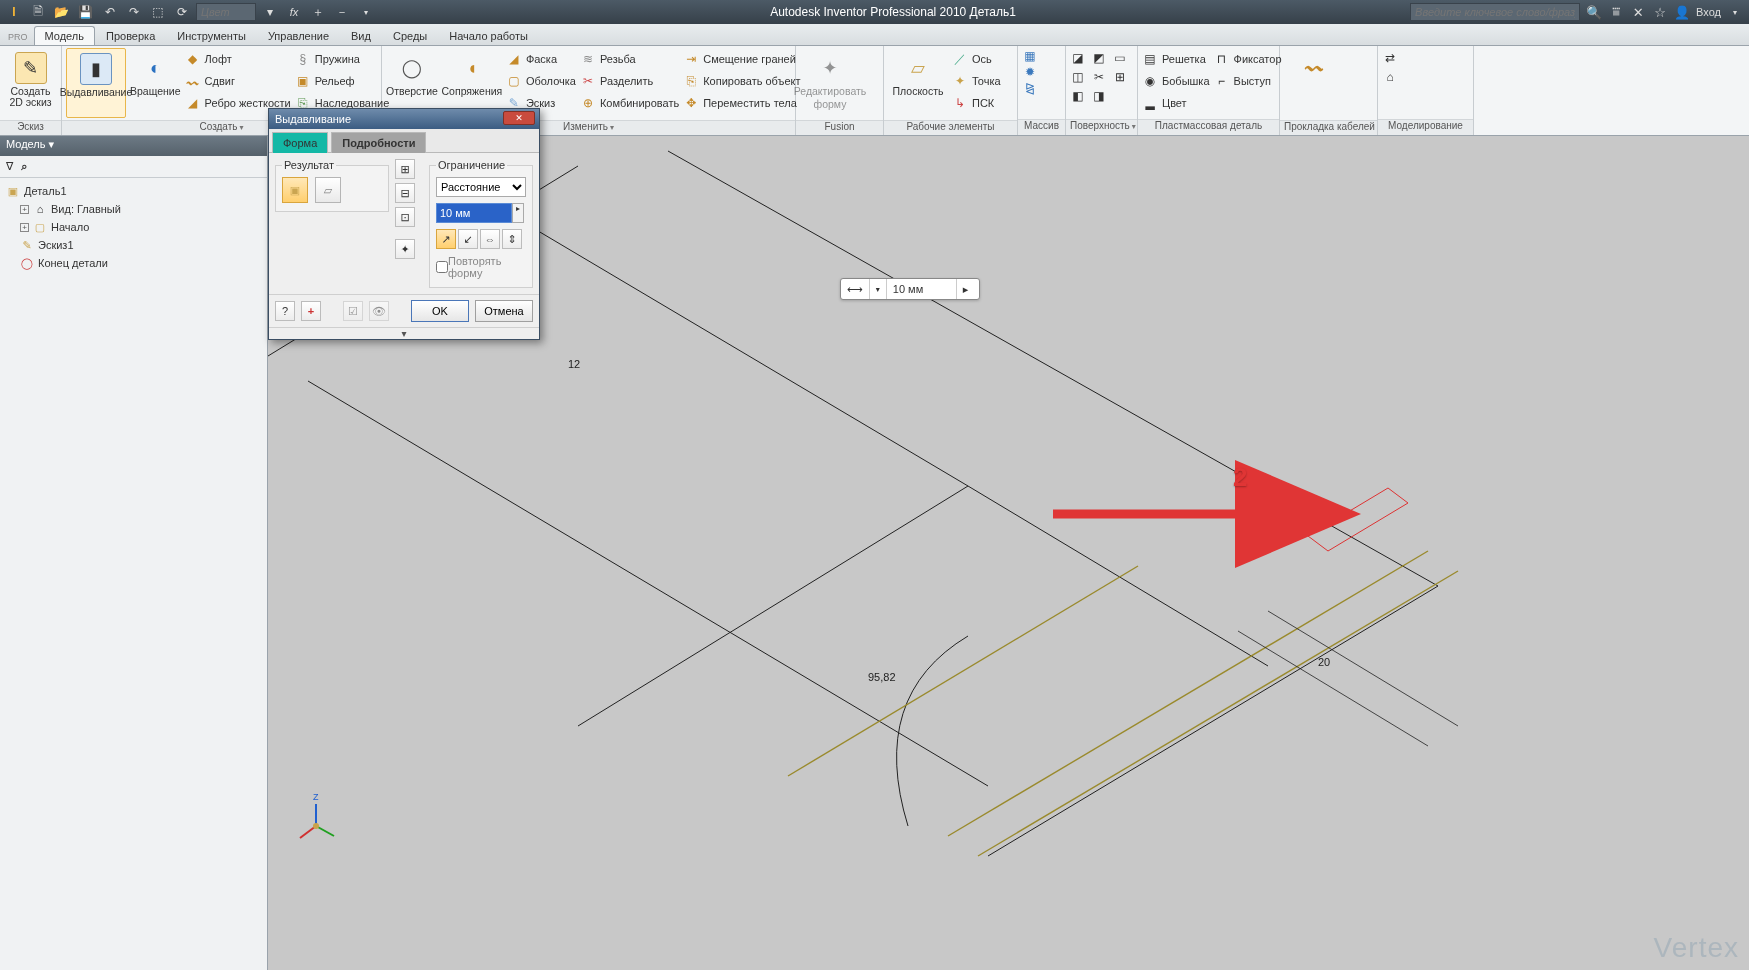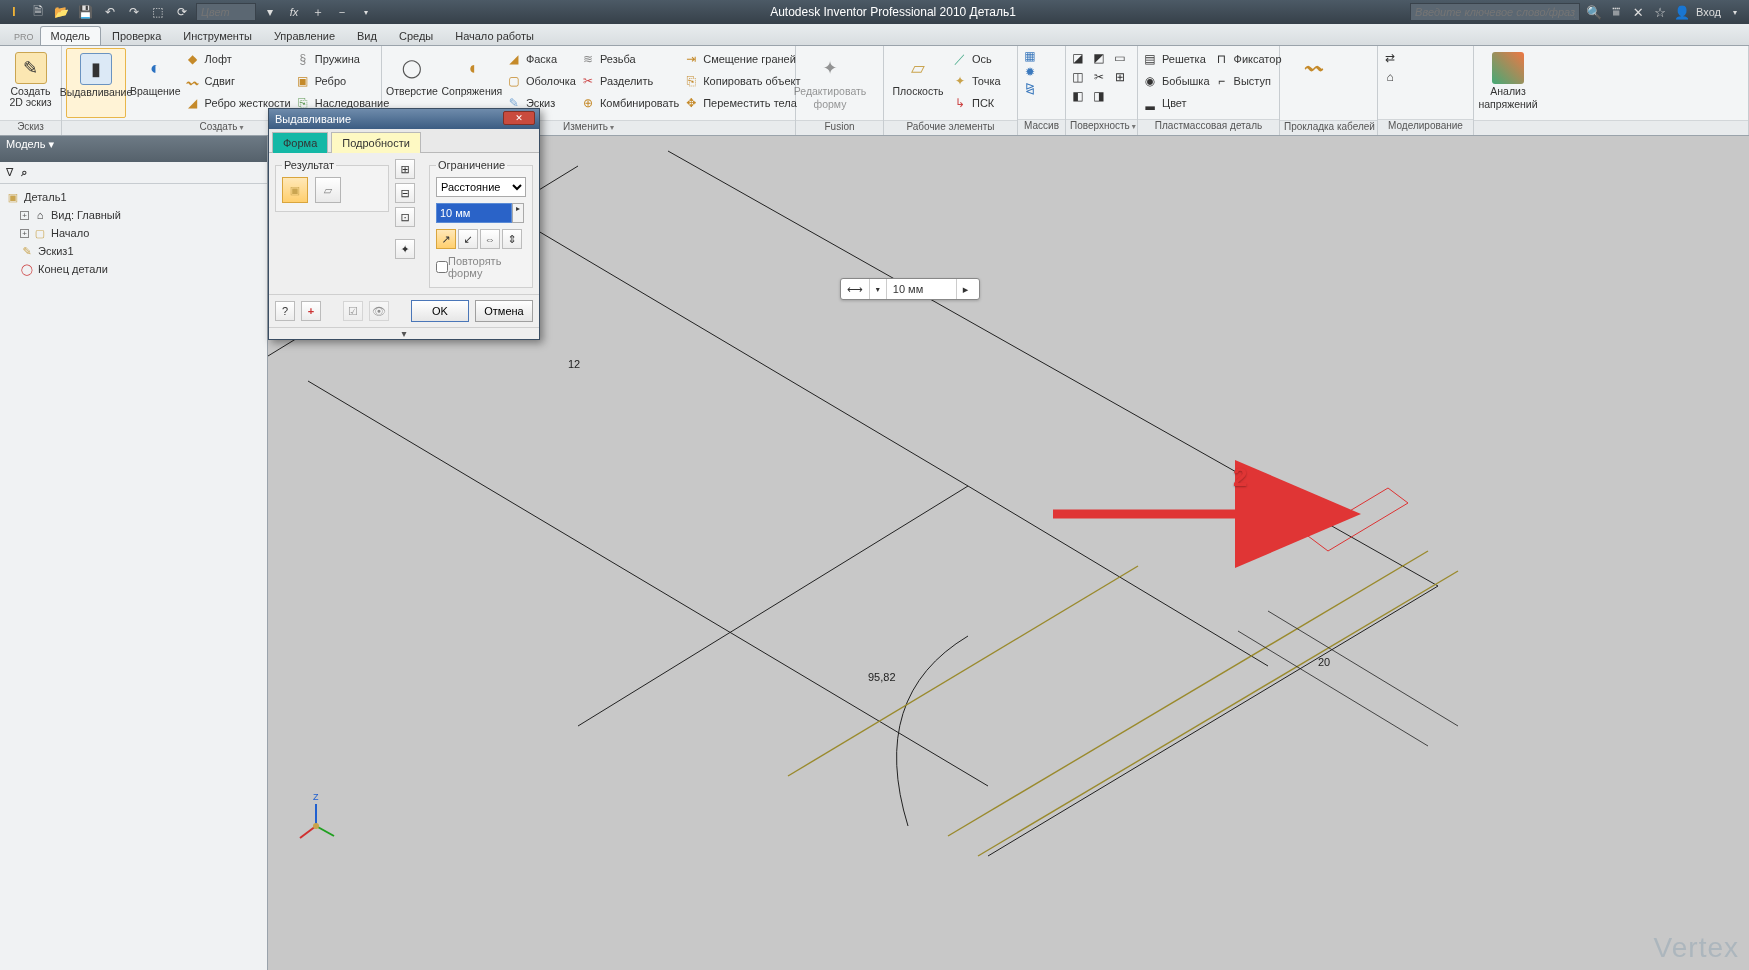--- a/index.html
+++ b/index.html
@@ -9,60 +9,60 @@
   .titlebar { height: 24px; background: linear-gradient(#4c5a66,#364049); display:flex; align-items:center; color:#fff; }
   .titlebar .qat { display:flex; align-items:center; gap:4px; padding-left:4px; }
   .qat-btn { width:20px; height:20px; display:flex; align-items:center; justify-content:center; font-size:12px; color:#ddd; }
   .qat-input { background:#5b6772; border:1px solid #39424b; color:#bbb; font-style:italic; height:18px; padding:0 4px; font-size:11px; width:60px; }
   .title-center { flex:1; text-align:center; font-size:12px; }
   .title-right { display:flex; align-items:center; gap:6px; padding-right:6px; }
   .search-input { background:#5b6772; border:1px solid #39424b; color:#bbb; font-style:italic; height:18px; padding:0 4px; width:170px; font-size:11px; }
   .tb-icon { width:16px; height:16px; display:flex; align-items:center; justify-content:center; font-size:13px; color:#ddd; }
 
   
-  .tabstrip { height:22px; background:linear-gradient(#e9edef,#d8dde0); border-bottom:1px solid #9aa3ab; display:flex; align-items:flex-end; padding-left:12px; gap:0; }
+  .tabstrip { height:22px; background:linear-gradient(#e9edef,#d8dde0); border-bottom:1px solid #9aa3ab; display:flex; align-items:flex-end; padding-left:6px; gap:0; }
   .pro-badge { font-size:9px; color:#8a8a8a; padding:0 6px 3px 2px; }
   .tab { padding:3px 10px; font-size:11px; color:#333; border:1px solid transparent; border-bottom:none; }
   .tab.active { background:#f6f8f9; border-color:#9aa3ab; border-radius:3px 3px 0 0; }
 
   
   .ribbon { height:90px; background:#f3f5f6; border-bottom:1px solid #9aa3ab; display:flex; }
   .panel { border-right:1px solid #c7ccd0; display:flex; flex-direction:column; }
   .panel-body { flex:1; display:flex; align-items:flex-start; padding:2px 4px; gap:4px; }
   .panel-label { height:16px; font-size:10px; text-align:center; color:#555; background:#e8ebed; border-top:1px solid #d2d6d9; white-space:nowrap; padding:0 4px; position:relative;}
   .panel-label .drop::after{content:"▾"; font-size:8px; margin-left:2px; color:#777;}
   .big-btn { width:60px; height:70px; display:flex; flex-direction:column; align-items:center; justify-content:flex-start; gap:2px; padding-top:4px; font-size:10.5px; text-align:center; line-height:11px; }
   .big-btn.sel{ background:#fff3d6; border:1px solid #e8b64a; border-radius:2px;}
   .ico32 { width:32px; height:32px; border-radius:3px; display:flex; align-items:center; justify-content:center; font-size:18px; }
   .mini-row { display:flex; align-items:center; gap:4px; height:22px; font-size:11px; white-space:nowrap; }
   .mini-ico { width:16px; height:16px; display:inline-flex; align-items:center; justify-content:center; font-size:12px; }
   .mini-col { display:flex; flex-direction:column; gap:0px; }
 
   
   .workarea { position:absolute; top:136px; left:0; right:0; bottom:0; display:flex; }
   .browser { width:268px; background:#f0f2f3; border-right:1px solid #9aa3ab; display:flex; flex-direction:column; }
-  .browser-head { height:26px; background:linear-gradient(#6d7a85,#55616b); color:#fff; font-size:11px; padding:2px 6px; }
+  .browser-head { height:20px; background:linear-gradient(#6d7a85,#55616b); color:#fff; font-size:11px; padding:2px 6px; }
   .browser-tools { height:22px; border-bottom:1px solid #c7ccd0; display:flex; align-items:center; gap:8px; padding:0 6px; }
   .tree { padding:4px 2px; font-size:11px; }
   .tree-row { display:flex; align-items:center; gap:4px; height:18px; padding-left:4px;}
   .tree-row.lvl1{padding-left:18px;}
   .exp { width:9px; height:9px; border:1px solid #888; font-size:8px; line-height:7px; text-align:center; color:#555; }
   .t-ico{ width:14px; height:14px; display:inline-flex; align-items:center; justify-content:center; font-size:11px;}
 
   
   .canvas { flex:1; background:#c8c8c8; position:relative; overflow:hidden; }
   .canvas svg { position:absolute; top:0; left:0; }
 
   
   .dialog { position:absolute; left:268px; top:108px; width:272px; background:#efefef; border:1px solid #3b4e63; box-shadow:3px 3px 8px rgba(0,0,0,.4); font-size:11px;}
   .dlg-title { height:20px; background:linear-gradient(#6e8bab,#3b5c82); color:#fff; display:flex; align-items:center; padding-left:6px; position:relative;}
   .dlg-close { position:absolute; right:4px; top:2px; width:32px; height:14px; background:#c94b3e; border:1px solid #803026; border-radius:2px; color:#fff; font-size:9px; text-align:center; line-height:12px;}
   .dlg-tabs { display:flex; border-bottom:1px solid #b9b9b9; background:#e9e9e9; }
   .dlg-tab { padding:4px 10px; border:1px solid #b9b9b9; border-bottom:none; background:#14b8a6; margin:3px 0 -1px 3px; font-size:11px;}
-  .dlg-tab.inactive{ background:#fef9c3;}
+  .dlg-tab.inactive{ background:#a3a3a3;font-weight:bold;}
   .dlg-body { padding:6px; display:flex; gap:6px; }
   .grp { border:1px solid #cfcfcf; padding:6px 6px 8px; background:#f3f3f3; }
   .grp legend{font-size:11px; padding:0 2px;}
   .sel-btn { width:22px;height:22px; border:1px solid #b5b5b5; background:#fff; display:inline-flex; align-items:center; justify-content:center; font-size:11px; margin-right:4px; vertical-align:middle;}
   .tog-btn { width:26px;height:26px; border:1px solid #b5b5b5; background:linear-gradient(#fff,#e9e9e9); display:inline-flex; align-items:center; justify-content:center; margin-right:4px;}
   .tog-btn.active{ background:linear-gradient(#ffe8b8,#ffcf6e); border-color:#d9a53d;}
   .dlg-select{ width:90px; height:20px; border:1px solid #aaa; background:#fff; font-size:11px;}
   .dlg-input{ width:76px; height:20px; border:1px solid #5a8bd6; background:#2a63c8; color:#fff; font-size:11px; padding:0 3px;}
   .spin{ width:12px; height:20px; border:1px solid #aaa; background:#f3f3f3; font-size:8px; text-align:center; line-height:9px;}
   .chk { display:inline-flex; align-items:center; gap:0; font-size:11px; color:#888;}
@@ -165,21 +165,21 @@
             <span>Ребро жесткости</span>
           </div>
       </div>
       <div class="mini-col">
         <div class="mini-row">
             <span class="mini-ico" style="color:#888">§</span>
             <span>Пружина</span>
           </div>
         <div class="mini-row">
             <span class="mini-ico" style="color:#c58a2a">▣</span>
-            <span>Ребро</span>
+            <span>Рельеф</span>
           </div>
         <div class="mini-row">
             <span class="mini-ico" style="color:#5a9650">⎘</span>
             <span>Наследование</span>
           </div>
       </div>
     </div>
     <div class="panel-label"><span>Создать</span><span class="drop"></span></div>
   </div>
 
@@ -343,30 +343,20 @@
   <div class="panel" style="width:96px">
     <div class="panel-body">
         <div class="mini-col" style="gap:3px;padding-top:2px">
       <span class="mini-ico">⇄</span>
       <span class="mini-ico">⌂</span>
     </div>
       </div>
     <div class="panel-label">Моделирование</div>
   </div>
 
-  <div class="panel" style="flex:1">
-    <div class="panel-body">
-        <div class="big-btn">
-          <div class="ico32" style="background:linear-gradient(45deg,#4a7,#e74);border-radius:3px"></div>
-          <span>Анализ</span>
-          <span>напряжений</span>
-        </div>
-      </div>
-    <div class="panel-label"></div>
-  </div>
 </div>
 
 <div class="workarea">
 
   <div class="browser">
     <div class="browser-head"><span>Модель</span> ▾</div>
     <div class="browser-tools">
       <span>∇</span>
       <span style="font-weight:bold">⌕</span>
     </div>

